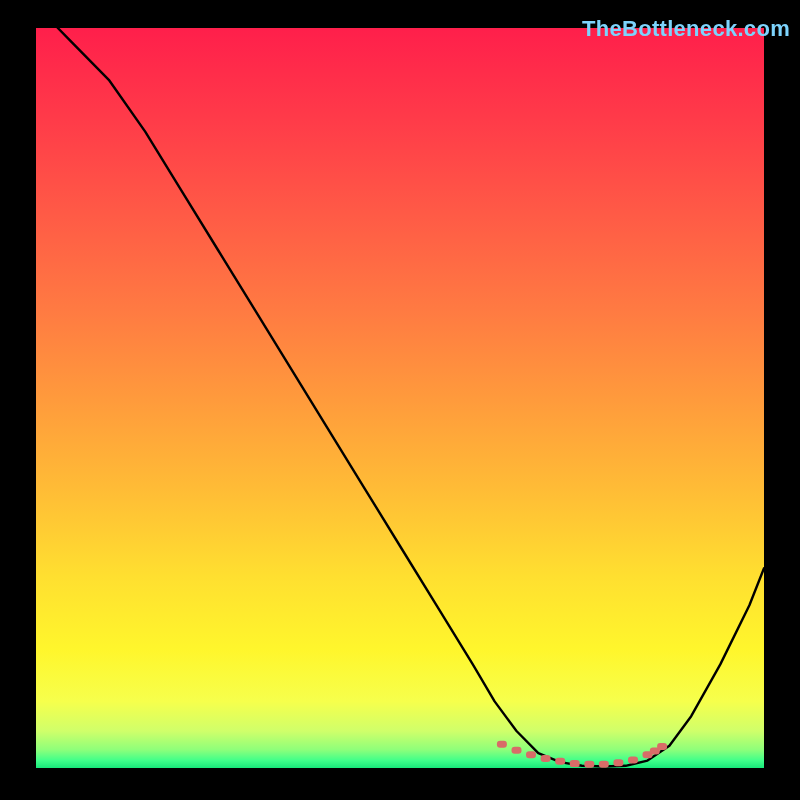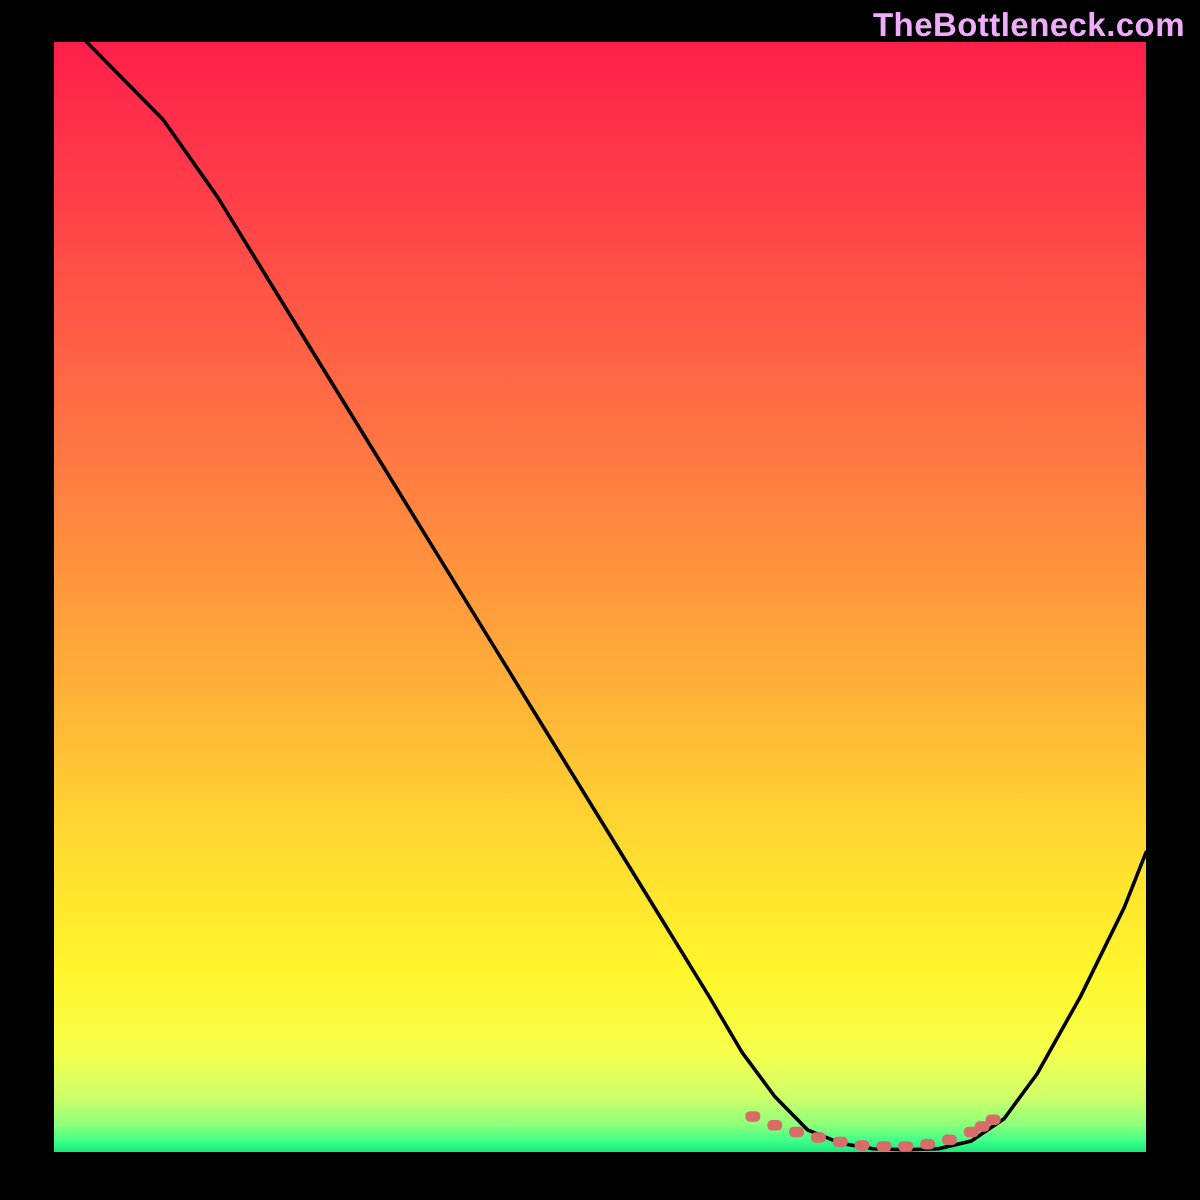--- a/index.html
+++ b/index.html
@@ -12,23 +12,23 @@
     overflow: hidden;
   }
   .frame {
     position: relative;
     width: 800px;
     height: 800px;
     background: #000;
   }
   .watermark {
     position: absolute;
-    top: 4px;
+    top: 16px;
     right: 10px;
-    color: #f0abfc;
+    color: #7dd3fc;
     font-size: 22px;
     font-weight: 600;
     letter-spacing: 0.3px;
     z-index: 5;
   }
   .plot-wrap {
     position: absolute;
     left: 36px;
     top: 28px;
     width: 728px;

